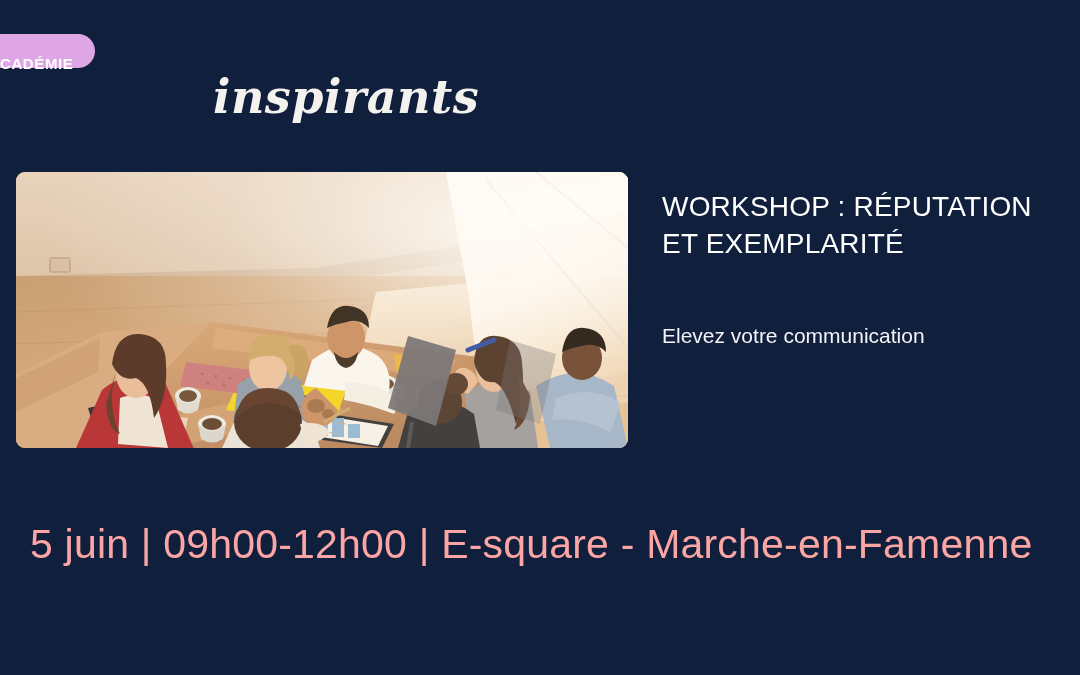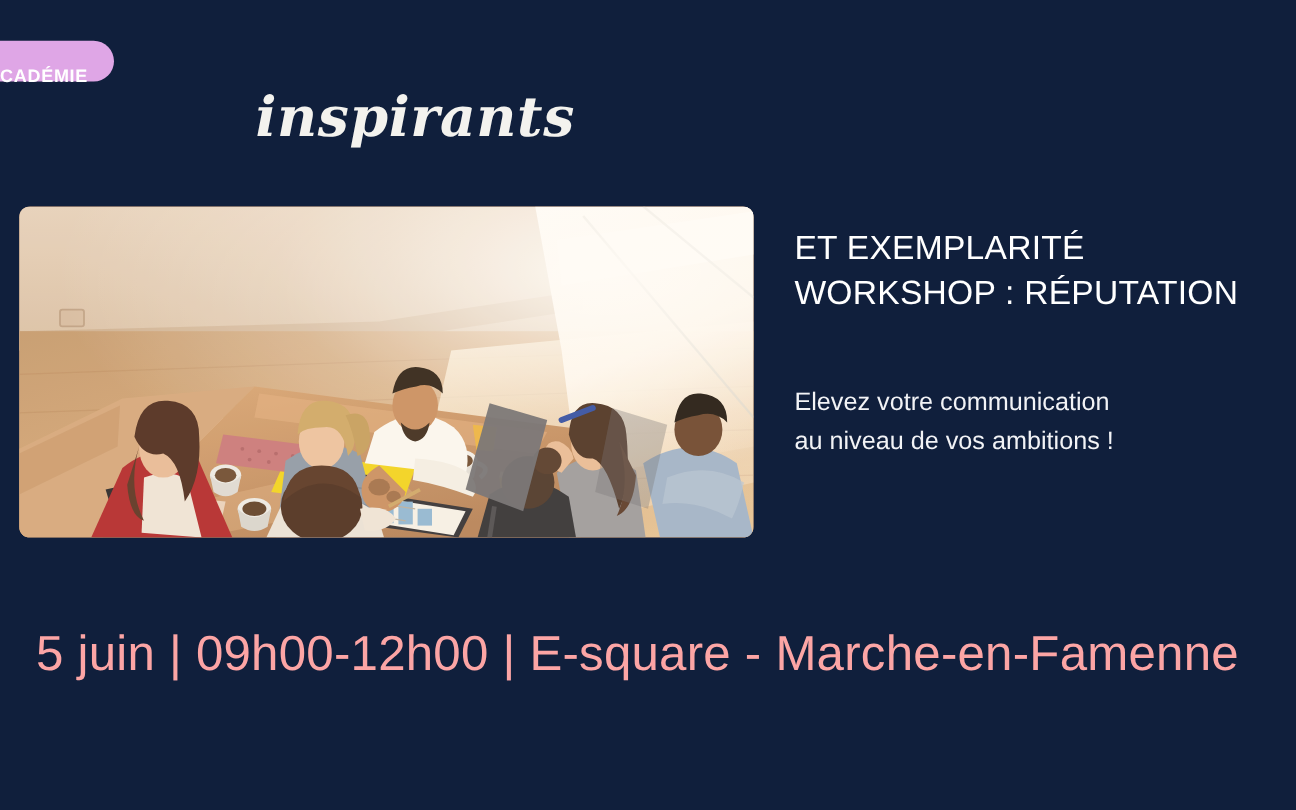--- a/index.html
+++ b/index.html
@@ -305,24 +305,23 @@
         <path d="M396 250 L392 276"></path>
       </g>
 
       <path d="M452 178 l26 -10" stroke="#2f4fa8" stroke-width="5" stroke-linecap="round"></path>
 
       <rect x="0" y="0" width="612" height="276" fill="#ffd9a0" opacity=".1"></rect>
     </svg>
   </div>
 
   <div class="headline">
+    <div>WORKSHOP : RÉPUTATION</div>
     <div>ET EXEMPLARITÉ</div>
-    <div>WORKSHOP : RÉPUTATION</div>
   </div>
 
   <div class="subhead">
     <div>Elevez votre communication</div>
-    <div>au niveau de vos ambitions !</div>
   </div>
 
   <div class="footer">5 juin | 09h00-12h00 | E-square - Marche-en-Famenne</div>
 
 </div>
 
 </body></html>

